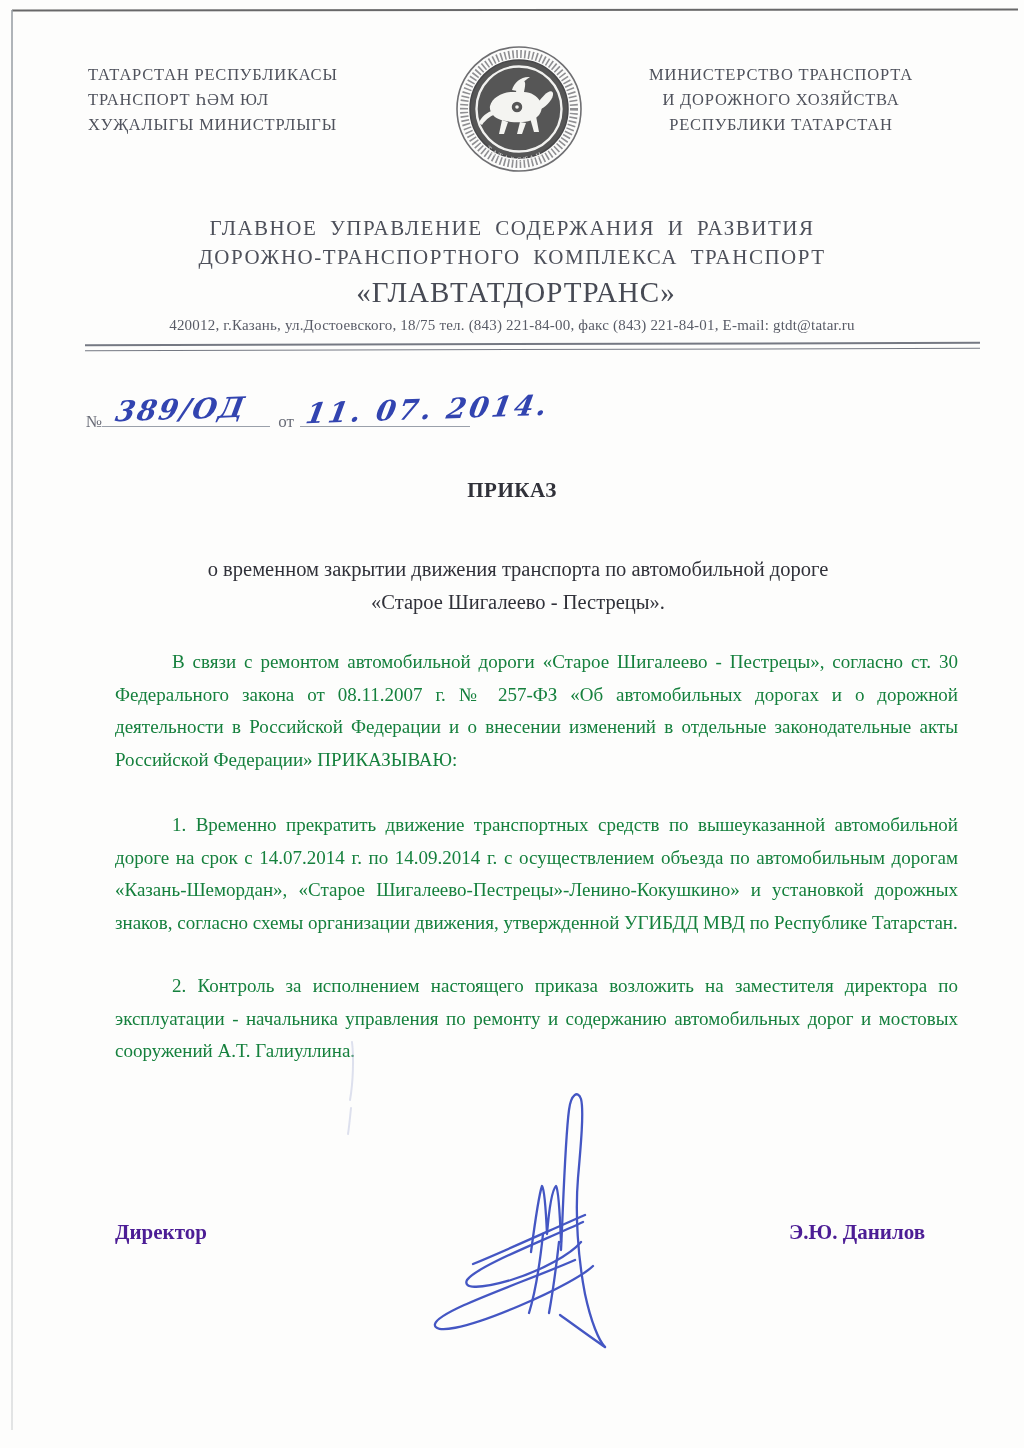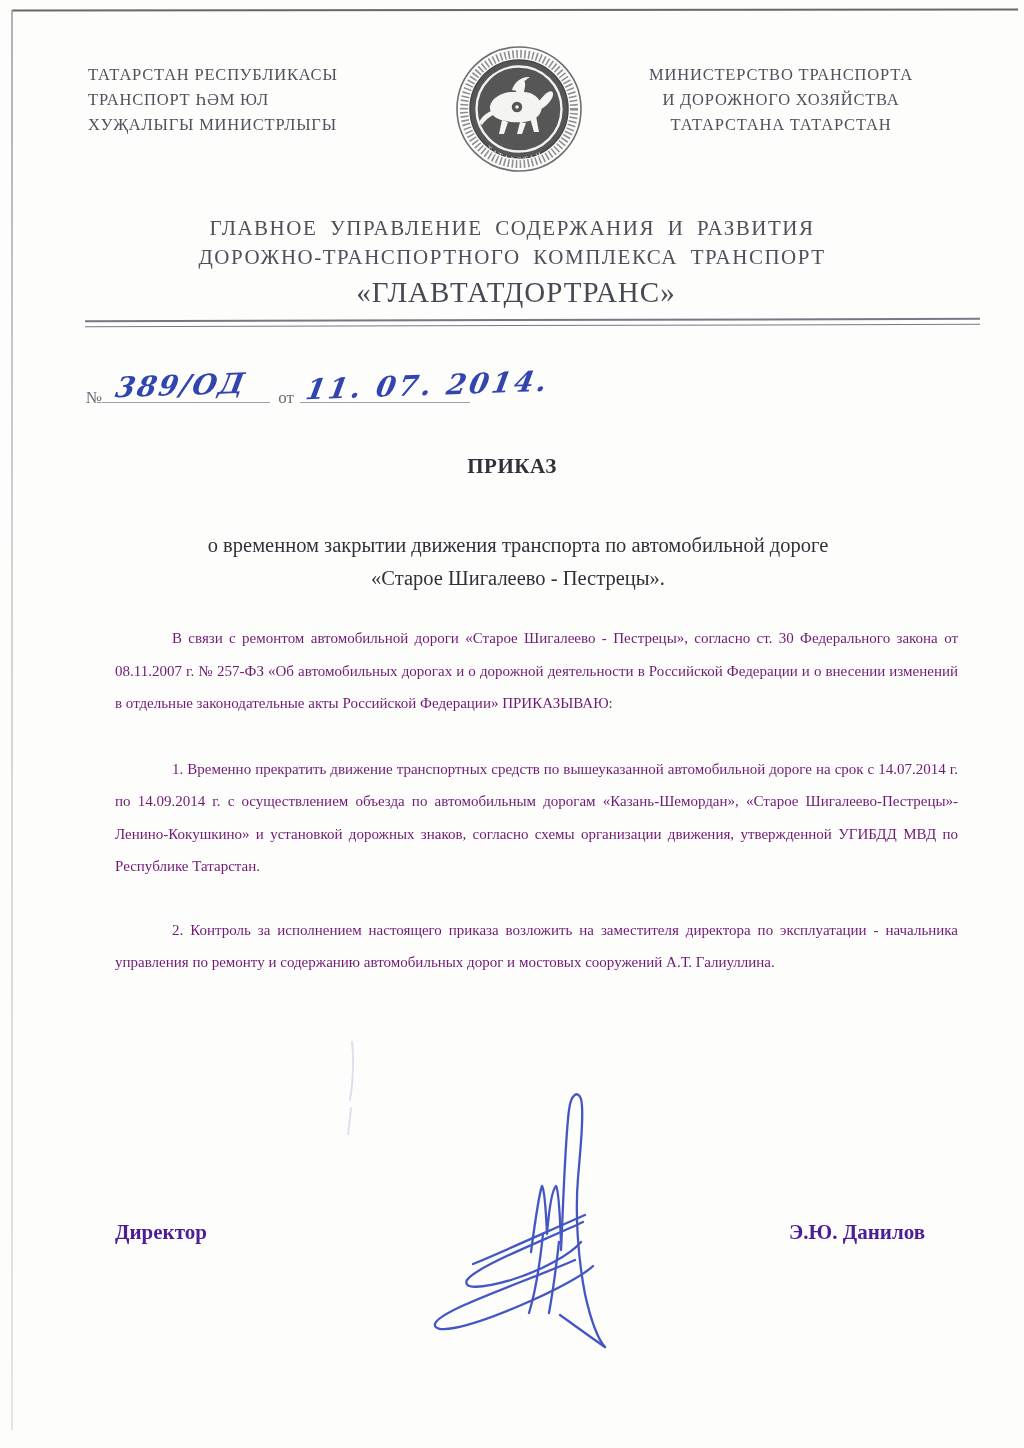--- a/index.html
+++ b/index.html
@@ -35,21 +35,21 @@
   .blank{display:inline-block;border-bottom:1.5px solid #9aa0aa;height:24px;position:relative;vertical-align:baseline;}
   .blank-number{width:168px;margin-right:8px;}
   .blank-date{width:170px;margin-left:6px;}
   .hand{position:absolute;bottom:0;left:14px;font-family:"DejaVu Serif",serif;font-style:italic;font-weight:bold;color:#3244b0;font-size:28px;white-space:nowrap;transform:rotate(-2deg) skewX(-12deg);letter-spacing:2px;}
   .hand-date{left:6px;letter-spacing:3px;}
 
   .order-title{ text-align:center;font-size:21px;font-weight:bold;letter-spacing:.5px;color:#303139;margin:36px 0 0 0;}
   .subject{ text-align:center;font-size:20.5px;line-height:33px;color:#303139;margin-top:50px;padding-left:12px;}
 
   .body-text{padding:0 66px 0 115px;margin-top:27px;}
-  .body-text p{margin:0 0 31px 0;font-size:15px;line-height:32.5px;color:#701a75;text-indent:57px;text-align:justify;text-align-last:left;font-family:Liberation Serif, serif;}
+  .body-text p{margin:0 0 31px 0;font-size:19px;line-height:32.5px;color:#15803d;text-indent:57px;text-align:justify;text-align-last:left;font-family:Liberation Serif, serif;}
   .body-text p.preamble{margin-bottom:33px;}
 
   .sig-row{position:absolute;top:1220px;left:115px;right:99px;display:flex;justify-content:space-between;font-size:21px;font-weight:bold;color:#4c1d95;}
   .signature-svg{position:absolute;top:1082px;left:415px;width:260px;height:290px;}
   .artifact-svg{position:absolute;top:1038px;left:338px;width:30px;height:100px;opacity:.45;}
 </style>
 </head>
 <body>
 
 <div class="page">
@@ -85,30 +85,31 @@
         <path id="ringArc" d="M 17,70 A 48,48 0 0 0 113,70" fill="none"></path>
         <text font-size="7" fill="#e9e9e6" letter-spacing="2.5">
           <textPath href="#ringArc" startOffset="26%">ТАТАРСТАН</textPath>
         </text>
       </svg>
     </div>
 
     <div class="org org-right">
       <div>МИНИСТЕРСТВО ТРАНСПОРТА</div>
       <div>И ДОРОЖНОГО ХОЗЯЙСТВА</div>
-      <div>ТАТАРСТАНА ТАТАРСТАН</div>
+      <div>РЕСПУБЛИКИ ТАТАРСТАН</div>
     </div>
   </div>
 
   <div class="dept">
     <div class="dept-line">ГЛАВНОЕ УПРАВЛЕНИЕ СОДЕРЖАНИЯ И РАЗВИТИЯ</div>
     <div class="dept-line">ДОРОЖНО-ТРАНСПОРТНОГО КОМПЛЕКСА ТРАНСПОРТ</div>
     <div class="org-short">«ГЛАВТАТДОРТРАНС»</div>
   </div>
 
+  <div class="contact">420012, г.Казань, ул.Достоевского, 18/75 тел. (843) 221-84-00, факс (843) 221-84-01, E-mail: gtdt@tatar.ru</div>
   <div class="rule"></div>
 
   <div class="number-line">
     <span>№</span><span class="blank blank-number"><span class="hand">389/ОД</span></span><span>от</span><span class="blank blank-date"><span class="hand hand-date">11. 07. 2014.</span></span>
   </div>
 
   <div class="order-title">ПРИКАЗ</div>
 
   <div class="subject">
     <div>о временном закрытии движения транспорта по автомобильной дороге</div>

